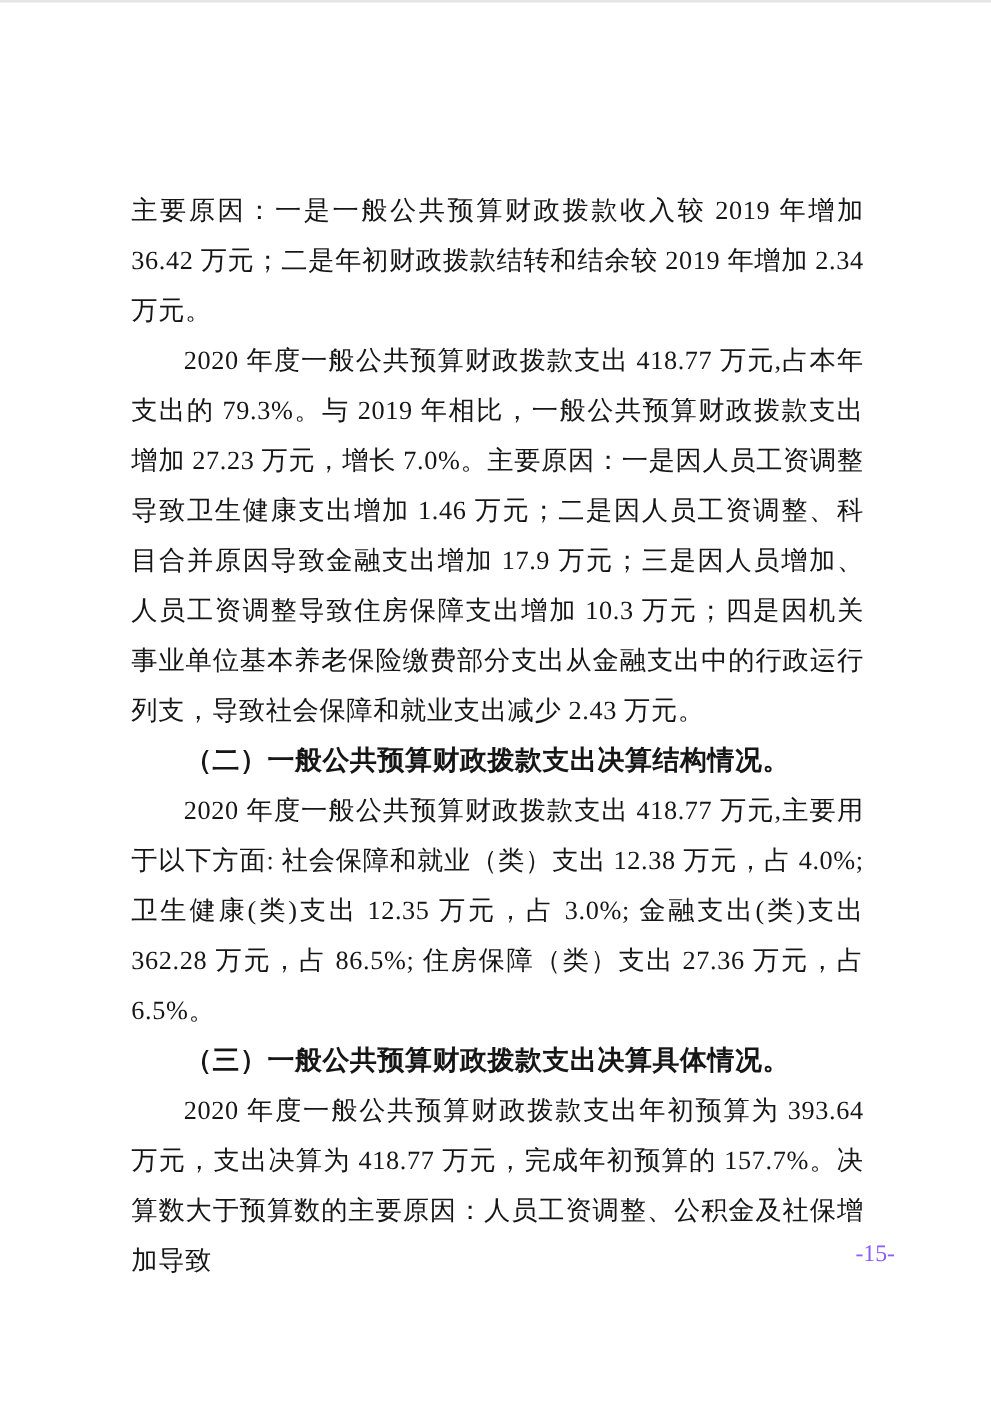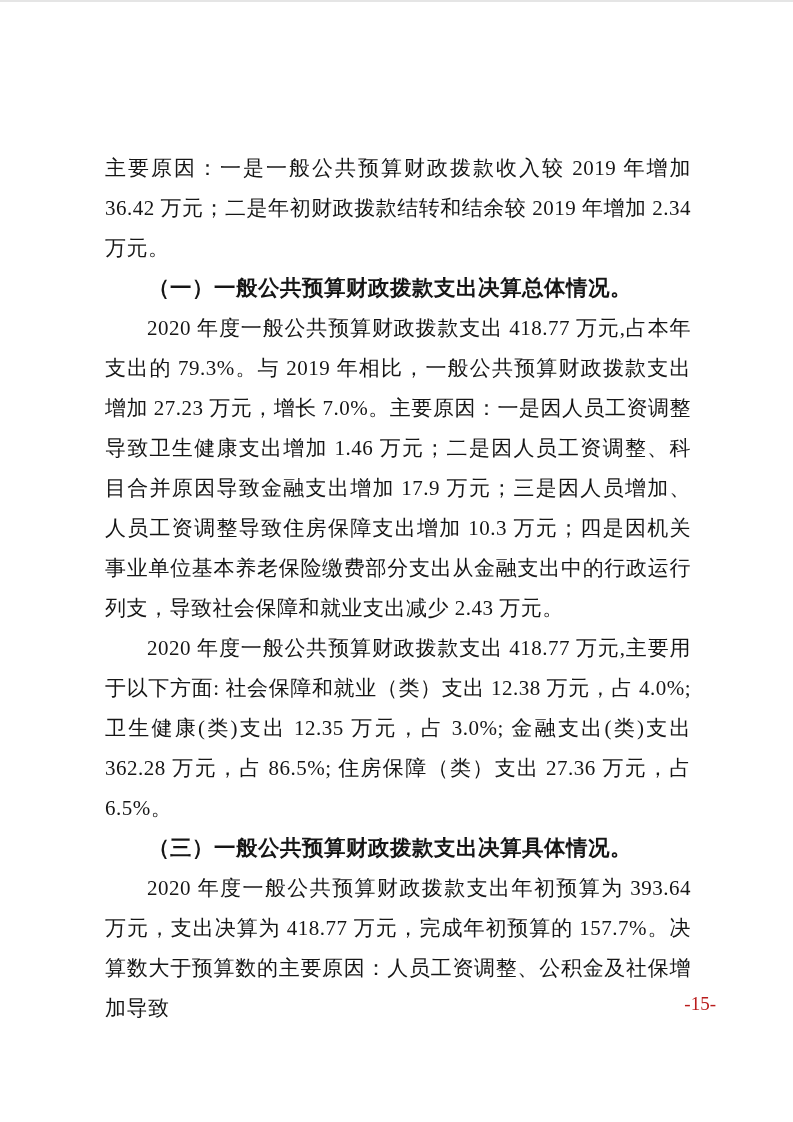--- a/index.html
+++ b/index.html
@@ -57,39 +57,39 @@
   }
   .run-bold {
     font-weight: normal;
   }
   .page-number {
     position: absolute;
     right: 101px;
     top: 992px;
     font-size: 19px;
     line-height: 24px;
-    color: #b91c1c;
+    color: #8b5cf6;
     font-family: "Liberation Serif", "DejaVu Serif", serif;
   }
 </style>
 </head>
 <body>
 
 <div class="page">
   <div class="scan-edge"></div>
 
   <div class="content">
 
     <p class="para cont"><span>主要原因：一是一般公共预算财政拨款收入较 2019 年增加 36.42 万元；二是年初财政拨款结转和结余较 2019 年增加 2.34 万元。</span></p>
 
 
-    <p class="heading"><span>（一）一般公共预算财政拨款支出决算总体情况。</span></p>
 
     <p class="para"><span>2020 年度一般公共预算财政拨款支出 418.77 万元,占本年支出的 79.3%。与 2019 年相比，一般公共预算财政拨款支出增加 27.23 万元，增长 7.0%。主要原因：一是因人员工资调整导致卫生健康支出增加 1.46 万元；二是因人员工资调整、科目合并原因导致金融支出增加 17.9 万元；三是因人员增加、人员工资调整导致住房保障支出增加 10.3 万元；四是因机关事业单位基本养老保险缴费部分支出从金融支出中的行政运行列支，导致社会保障和就业支出减少 2.43 万元。</span></p>
 
+    <p class="heading"><span>（二）一般公共预算财政拨款支出决算结构情况。</span></p>
 
     <p class="para"><span>2020 年度一般公共预算财政拨款支出 418.77 万元,主要用于以下方面: </span><span class="run-bold">社会保障和就业（类）</span><span>支出 12.38 万元，占 4.0%; </span><span class="run-bold">卫生健康(类)</span><span>支出 12.35 万元，占 3.0%; </span><span class="run-bold">金融支出(类)</span><span>支出 362.28 万元，占 86.5%; </span><span class="run-bold">住房保障（类）</span><span>支出 27.36 万元，占 6.5%。</span></p>
 
     <p class="heading"><span>（三）一般公共预算财政拨款支出决算具体情况。</span></p>
 
     <p class="para"><span>2020 年度一般公共预算财政拨款支出年初预算为 393.64 万元，支出决算为 418.77 万元，完成年初预算的 157.7%。决算数大于预算数的主要原因：人员工资调整、公积金及社保增加导致</span></p>
 
   </div>
 
   <div class="page-number">-15-</div>

